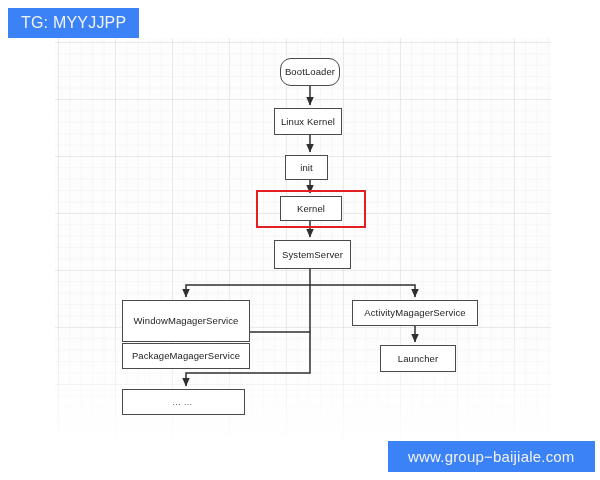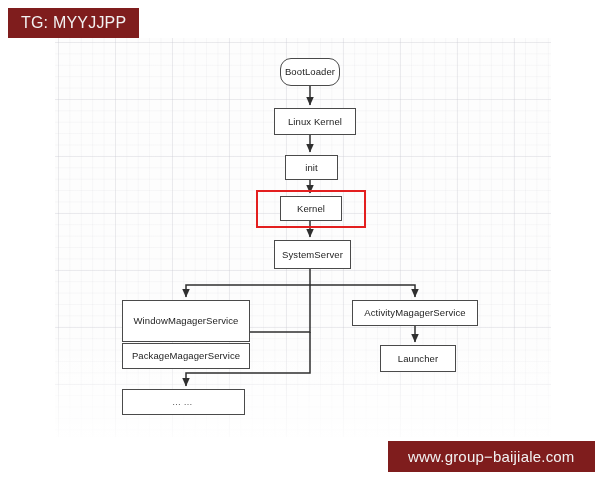--- a/index.html
+++ b/index.html
@@ -67,22 +67,22 @@
     border-radius: 11px;
   }
   .node.dots {
     letter-spacing: 2.5px;
     color: #555;
     font-size: 9px;
   }
 
   
   #n-bootloader   { left:280px; top:58px;  width:60px;  height:28px;text-align:right; }
-  #n-linuxkernel  { left:274px; top:108px; width:82px;  height:27px; }
-  #n-init         { left:285px; top:155px; width:53px;  height:25px; }
+  #n-linuxkernel  { left:274px; top:108px; width:68px;  height:27px; }
+  #n-init         { left:285px; top:155px; width:43px;  height:25px; }
   #n-zygote       { left:280px; top:196px; width:62px;  height:25px; }
   #n-systemserver { left:274px; top:240px; width:77px;  height:29px; }
   #n-wms          { left:122px; top:300px; width:128px; height:42px; }
   #n-ams          { left:352px; top:300px; width:126px; height:26px; }
   #n-pms          { left:122px; top:343px; width:128px; height:26px; }
   #n-launcher     { left:380px; top:345px; width:76px;  height:27px; }
   #n-dots         { left:122px; top:389px; width:123px; height:26px; }
 
   
   #red-highlight {
@@ -92,21 +92,21 @@
     width: 110px;
     height: 38px;
     box-sizing: border-box;
     border: 2.4px solid #e31f1f;
     background: transparent;
   }
 
   
   .badge {
     position: absolute;
-    background: #7f1d1d;
+    background: #3b82f6;
     color: #f2f2f2;
     display: flex;
     align-items: center;
     white-space: nowrap;
   }
   #badge-tg {
     left: 8px;
     top: 8px;
     height: 30px;
     padding: 0 13px;

